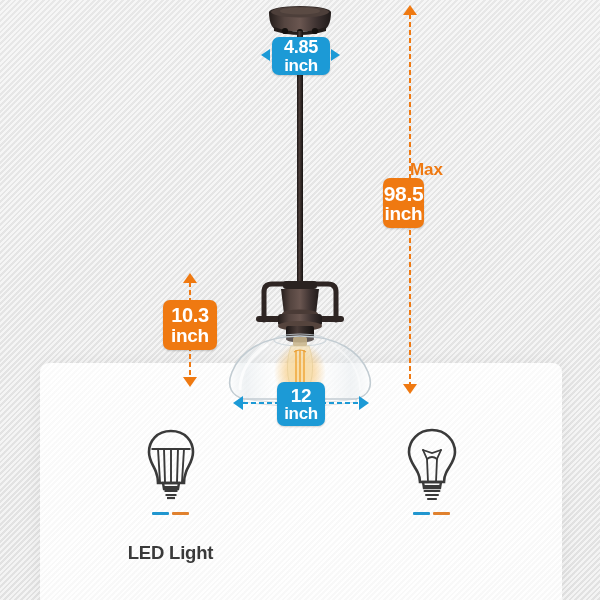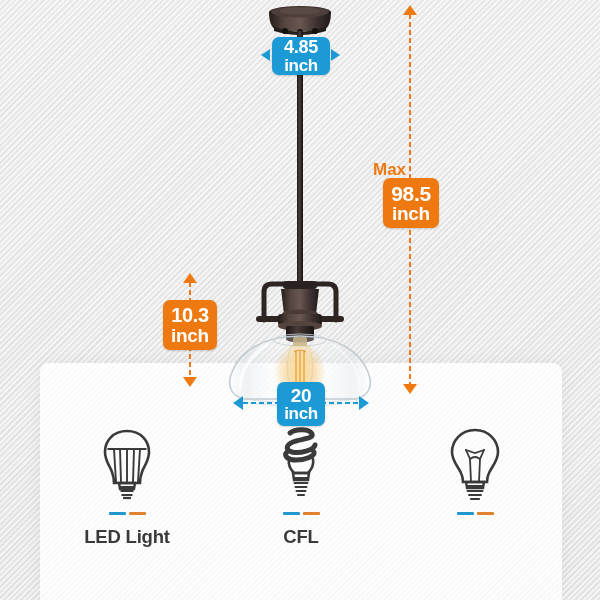--- a/index.html
+++ b/index.html
@@ -69,44 +69,44 @@
   .badge .num { display: block; }
   .badge .unit { display: block; }
 
   #badge-width-top {
     left: 272px; top: 37px; width: 58px; height: 38px;
     font-size: 18px;
   }
   #badge-width-top .unit { font-size: 17px; }
 
   #badge-max {
-    left: 383px; top: 178px; width: 56px; height: 50px;
+    left: 383px; top: 178px; width: 41px; height: 50px;
     font-size: 21px;
   }
   #badge-max .unit { font-size: 19px; }
 
   #badge-height {
     left: 163px; top: 300px; width: 54px; height: 50px;
     font-size: 20px;
     justify-content: center;
   }
   #badge-height .unit { font-size: 19px; }
 
   #badge-shade {
     left: 277px; top: 382px; width: 48px; height: 44px;
     font-size: 19px;
   }
   #badge-shade .unit { font-size: 17px; }
 
   .max-caption {
     position: absolute;
-    left: 373px;
+    left: 383px;
     top: 160px;
     width: 60px;
-    text-align: left;
+    text-align: right;
     color: #ef7911;
     font-size: 17px;
     font-weight: bold;
   }
 
   
   .dim-line { position: absolute; }
 
   
   #line-max {
@@ -193,21 +193,21 @@
   .legend-icon { height: 78px; display: flex; align-items: flex-end; justify-content: center; }
   .legend-divider {
     margin-top: 9px;
     display: flex;
     gap: 3px;
   }
   .legend-divider i { display: block; width: 17px; height: 3px; border-radius: 1px; }
   .legend-divider i.blue { background: #2196cf; }
   .legend-divider i.orange { background: #e0812e; }
   .legend-label {
-    margin-top: 11px;
+    margin-top: 27px;
     font-size: 18.5px;
     font-weight: bold;
     color: #3a3a3a;
     letter-spacing: -0.2px;
   }
 </style>
 </head>
 <body>
 
 <div id="stage">
@@ -316,21 +316,21 @@
   <div class="badge badge-orange" id="badge-height">
     <span class="num">10.3</span>
     <span class="unit">inch</span>
   </div>
 
   <div class="arrow-left-blue" id="arrow-shade-left"></div>
   <div class="dim-line" id="line-shade-left"></div>
   <div class="dim-line" id="line-shade-right"></div>
   <div class="arrow-right-blue" id="arrow-shade-right"></div>
   <div class="badge badge-blue" id="badge-shade">
-    <span class="num">20</span>
+    <span class="num">12</span>
     <span class="unit">inch</span>
   </div>
 
   <div class="legend">
 
     <div class="legend-item">
       <div class="legend-icon">
         <svg width="62" height="78" viewBox="0 0 62 78" xmlns="http://www.w3.org/2000/svg">
           <g fill="none" stroke="#3a3a3a" stroke-width="2.6">
             <path d="M31 6 C17 6 9 16 9 27 C9 36 14 41 16 47 C17.5 51 18 55 18 58 L44 58 C44 55 44.5 51 46 47 C48 41 53 36 53 27 C53 16 45 6 31 6 Z"></path>
@@ -342,40 +342,20 @@
           </g>
         </svg>
       </div>
       <div class="legend-divider">
         <i class="blue"></i>
           <i class="orange"></i>
       </div>
       <div class="legend-label">LED Light</div>
     </div>
 
-    <div class="legend-item">
-      <div class="legend-icon">
-        <svg width="62" height="78" viewBox="0 0 62 78" xmlns="http://www.w3.org/2000/svg">
-          <g fill="none" stroke="#3a3a3a" stroke-linecap="round">
-            <path d="M20 8 C26 3 40 4 42 9 C44 14 30 14 23 17
-                     C16 20 15 25 22 27 C30 29 44 25 45 20
-                     M17 27 C13 31 18 35 26 35 C36 35 45 31 44 27" stroke-width="5"></path>
-            <path d="M19 34 C18 40 21 45 24 48 L38 48 C41 45 44 40 43 34" stroke-width="2.6"></path>
-            <path d="M23 48 L39 48 L38 55 L24 55 Z" stroke-width="2.5"></path>
-            <path d="M24 53 L38 53 M24.5 58 L37.5 58 M25.5 62 L36.5 62 M26.5 66 L35.5 66" stroke-width="2"></path>
-            <path d="M28 70 L34 70" stroke-width="2.2"></path>
-          </g>
-        </svg>
-      </div>
-      <div class="legend-divider">
-        <i class="blue"></i>
-          <i class="orange"></i>
-      </div>
-      <div class="legend-label">CFL</div>
-    </div>
 
     <div class="legend-item">
       <div class="legend-icon">
         <svg width="62" height="78" viewBox="0 0 62 78" xmlns="http://www.w3.org/2000/svg">
           <g fill="none" stroke="#3a3a3a" stroke-width="2.6" stroke-linecap="round">
             <path d="M31 5 C17 5 8 16 8 27 C8 36 14 41 17 48 C19 52 19 55 19 57 L43 57 C43 55 43 52 45 48 C48 41 54 36 54 27 C54 16 45 5 31 5 Z"></path>
             <path d="M22 25 L26 34 L27 57 M40 25 L36 34 L35 57" stroke-width="1.8"></path>
             <path d="M26 34 Q31 30 36 34" stroke-width="1.8"></path>
             <path d="M22 25 L31 28 L40 25" stroke-width="1.8"></path>
             <path d="M22 57 L40 57 L39 63 L23 63 Z" stroke-width="2.4"></path>

